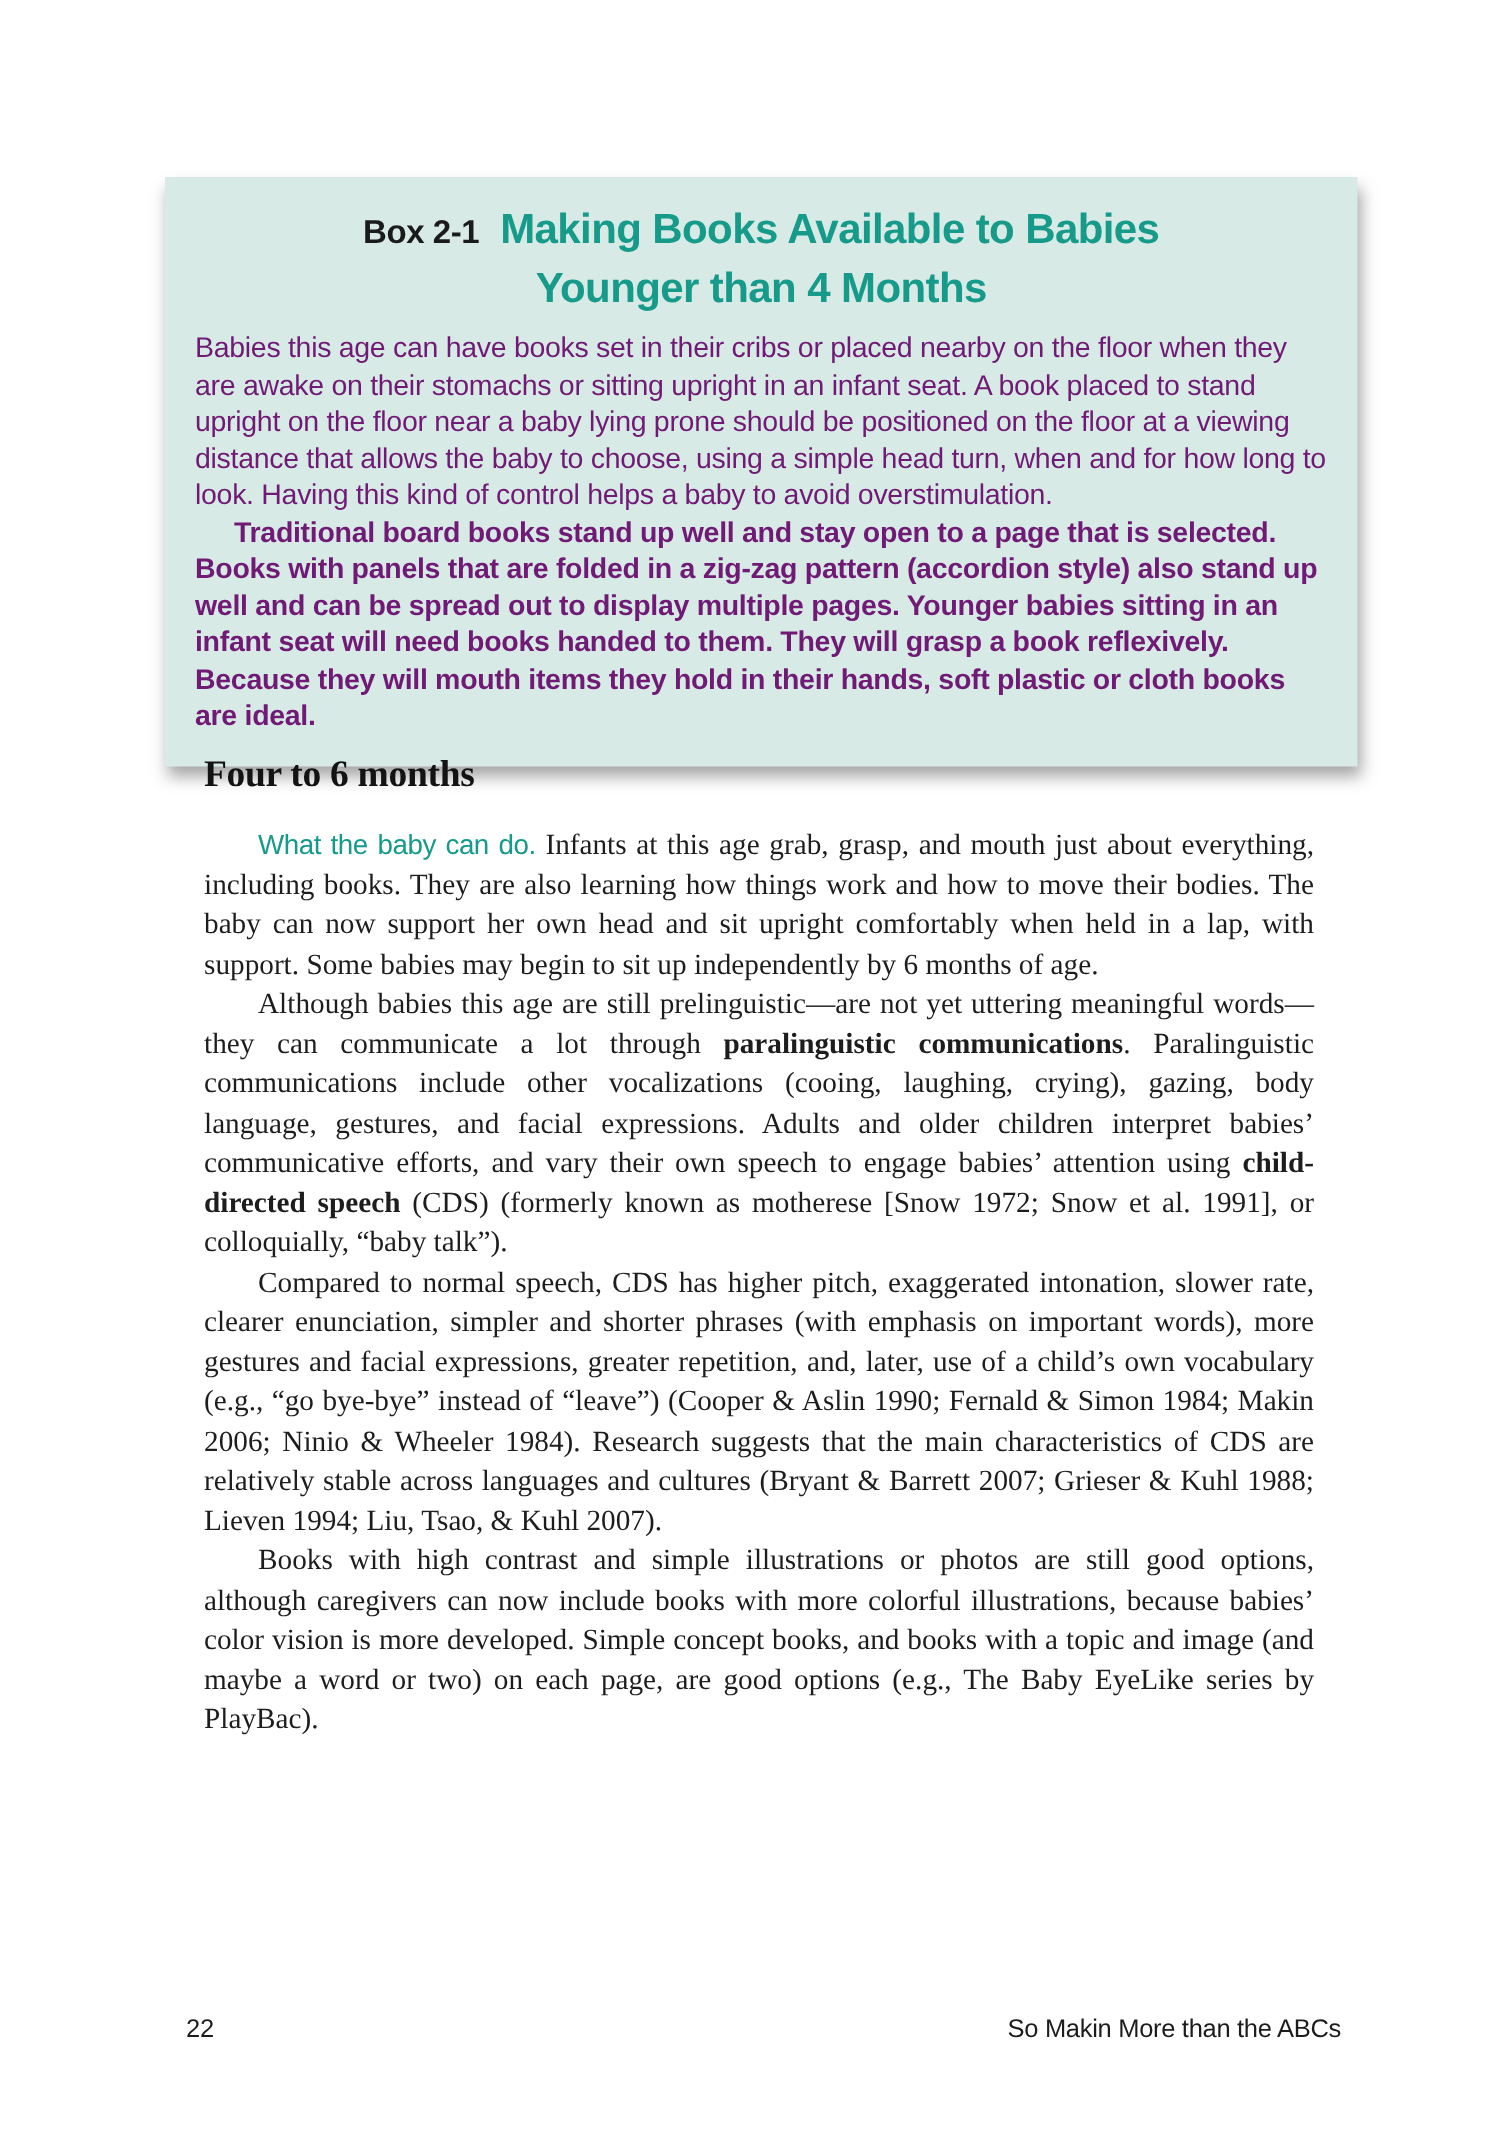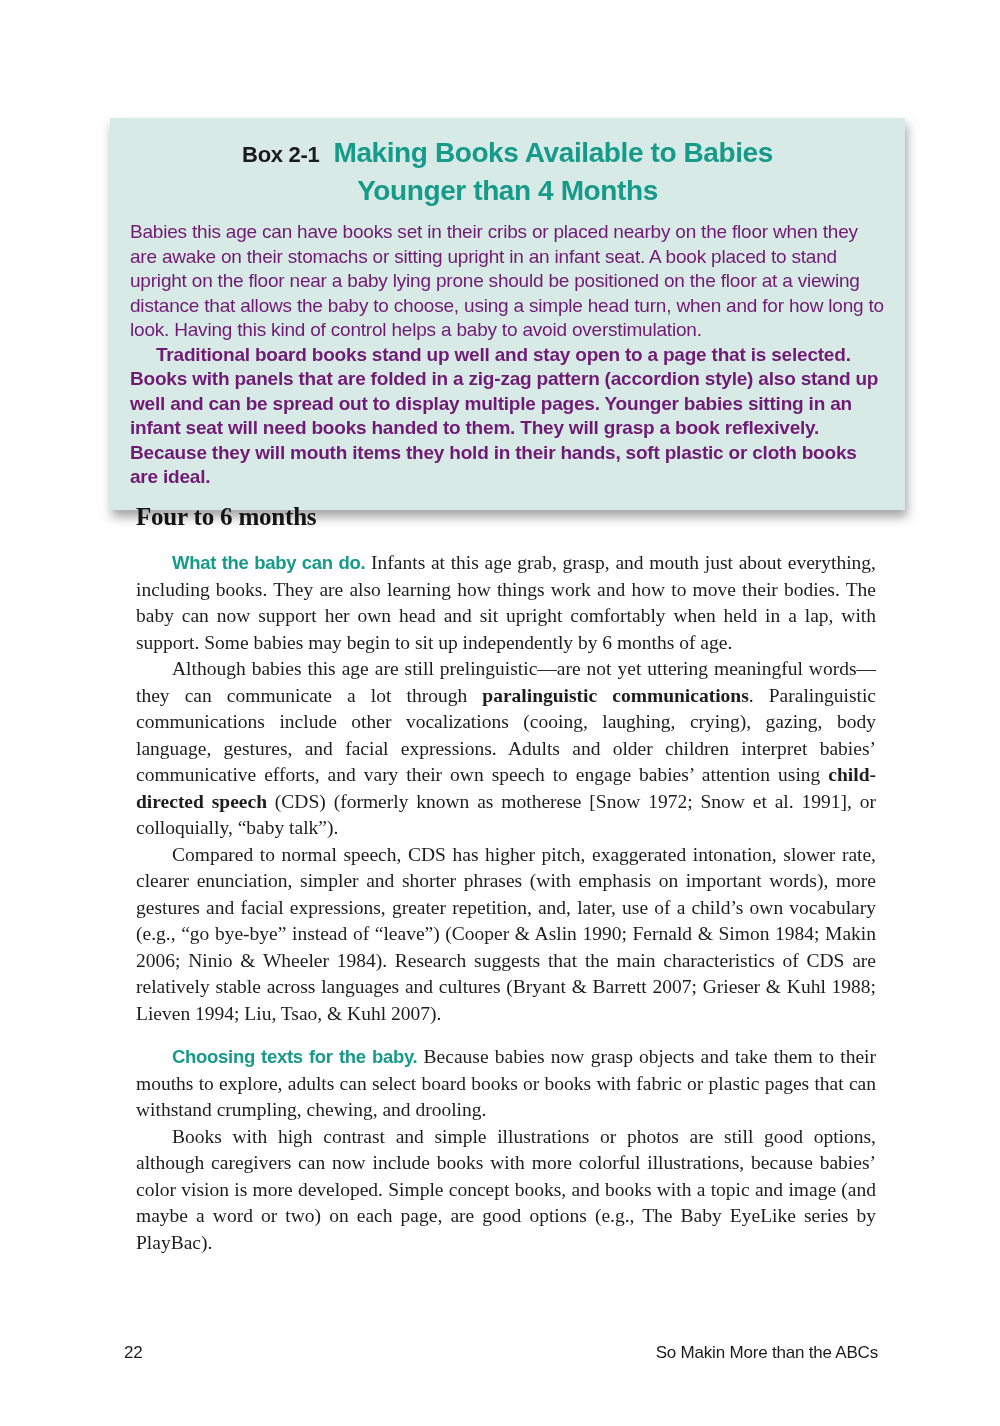--- a/index.html
+++ b/index.html
@@ -77,33 +77,33 @@
     margin: 0;
     font-size: 19.5px;
     line-height: 26.5px;
     text-align: justify;
     text-indent: 36px;
     color: #1d1d1d;
   }
   .body-para.spaced { margin-top: 17px; }
   .seg-lead {
     font-family: "Liberation Sans", sans-serif;
-    font-weight: bold;
+    font-weight: normal;
     font-size: 18.5px;
     color: var(--teal);
     letter-spacing: -0.3px;
   }
   .seg-bi { font-weight: bold; }
   .seg-i  { }
 
   
   .page-footer {
     position: absolute;
     left: 124px;
-    right: 122px;
+    right: 106px;
     top: 1343px;
     display: flex;
     justify-content: space-between;
     align-items: baseline;
     font-family: "Liberation Sans", sans-serif;
     font-size: 17px;
     color: #1c1c1c;
     letter-spacing: -0.2px;
   }
 </style>
@@ -121,21 +121,20 @@
     </div>
     <p class="box-para">Babies this age can have books set in their cribs or placed nearby on the floor when they are awake on their stomachs or sitting upright in an infant seat. A book placed to stand upright on the floor near a baby lying prone should be positioned on the floor at a viewing distance that allows the baby to choose, using a simple head turn, when and for how long to look. Having this kind of control helps a baby to avoid overstimulation.</p>
     <p class="box-para indent">Traditional board books stand up well and stay open to a page that is selected. Books with panels that are folded in a zig-zag pattern (accordion style) also stand up well and can be spread out to display multiple pages. Younger babies sitting in an infant seat will need books handed to them. They will grasp a book reflexively. Because they will mouth items they hold in their hands, soft plastic or cloth books are ideal.</p>
   </section>
 
   <main class="body-col">
     <h2 class="section-heading">Four to 6 months</h2>
     <p class="body-para"><span class="seg-lead">What the baby can do.</span><span class="seg-n"> Infants at this age grab, grasp, and mouth just about everything, including books. They are also learning how things work and how to move their bodies. The baby can now support her own head and sit upright comfortably when held in a lap, with support. Some babies may begin to sit up independently by 6 months of age.</span></p>
     <p class="body-para"><span class="seg-n">Although babies this age are still prelinguistic—are not yet uttering meaningful words— they can communicate a lot through </span><span class="seg-bi">paralinguistic communications</span><span class="seg-n">. Paralinguistic communications include other vocalizations (cooing, laughing, crying), gazing, body language, gestures, and facial expressions. Adults and older children interpret babies’ communicative efforts, and vary their own speech to engage babies’ attention using </span><span class="seg-bi">child-directed speech</span><span class="seg-n"> (CDS) (formerly known as </span><span class="seg-i">motherese</span><span class="seg-n"> [Snow 1972; Snow et al. 1991], or colloquially, “baby talk”).</span></p>
     <p class="body-para"><span class="seg-n">Compared to normal speech, CDS has higher pitch, exaggerated intonation, slower rate, clearer enunciation, simpler and shorter phrases (with emphasis on important words), more gestures and facial expressions, greater repetition, and, later, use of a child’s own vocabulary (e.g., “go bye-bye” instead of “leave”) (Cooper &amp; Aslin 1990; Fernald &amp; Simon 1984; Makin 2006; Ninio &amp; Wheeler 1984). Research suggests that the main characteristics of CDS are relatively stable across languages and cultures (Bryant &amp; Barrett 2007; Grieser &amp; Kuhl 1988; Lieven 1994; Liu, Tsao, &amp; Kuhl 2007).</span></p>
-    <p class="body-para spaced"><span class="seg-lead">Choosing texts for the baby.</span><span class="seg-n"> Because babies now grasp objects and take them to their mouths to explore, adults can select board books or books with fabric or plastic pages that can withstand crumpling, chewing, and drooling.</span></p>
     <p class="body-para"><span class="seg-n">Books with high contrast and simple illustrations or photos are still good options, although caregivers can now include books with more colorful illustrations, because babies’ color vision is more developed. Simple concept books, and books with a topic and image (and maybe a word or two) on each page, are good options (e.g., </span><span class="seg-i">The Baby EyeLike</span><span class="seg-n"> series by PlayBac).</span></p>
   </main>
 
   <footer class="page-footer">
     <span>22</span>
     <span>So Makin More than the ABCs</span>
   </footer>
 
 </div>
 

